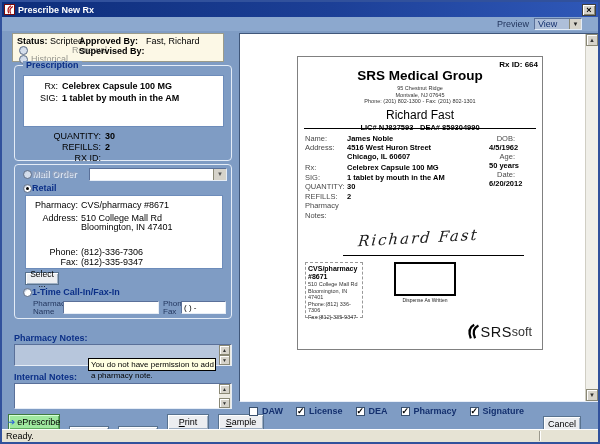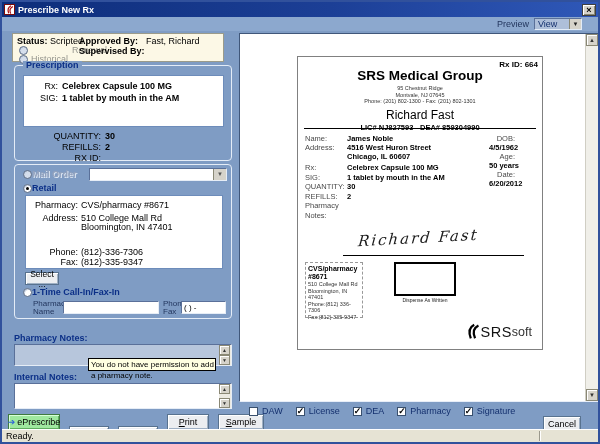--- a/index.html
+++ b/index.html
@@ -102,21 +102,21 @@
   .btn-row{ position:absolute; left:6px; top:412px; display:flex; gap:9px; }
   .btn-row .btn{ height:16px; }
   .eprescribe{ width:52px; background:#9fe89f; border-color:#3f7a3f;
     box-shadow:inset 1px 1px #d8ffd8, inset -1px -1px #5fae5f; gap:2px; }
   .eprescribe .arr{ color:#2f63d8; font-size:9px; line-height:9px; }
   .w40{ width:40px;margin-top:12px; } .w42{ width:42px; } .w46{ width:46px; }
   .cancel-btn{ position:absolute; left:541px; top:414px; width:38px; height:16px; }
 
   
   .cb-row{ position:absolute; left:247px; top:404px; display:flex; gap:13px; align-items:center; }
-  .cb-item{ display:flex; align-items:center; gap:4px; font-size:9px; color:#14306e; }
+  .cb-item{ display:flex; align-items:center; gap:4px; font-size:9px; color:#14306e;font-weight:bold; }
 
   
   .statusbar{ position:absolute; left:0; right:0; bottom:0; height:13px; background:#e6e3d4;
     border-top:1px solid #fff; font-size:9px; color:#000; padding-left:4px; line-height:12px; }
   .sb-sep{ position:absolute; left:537px; top:1px; bottom:1px; width:2px;
     border-left:1px solid #9a988c; border-right:1px solid #fff; }
 
   
   .preview{ position:absolute; left:237px; top:31px; width:360px; height:369px; background:#fff;
     border:1px solid; border-color:#40577a #e8eef8 #e8eef8 #40577a; }

